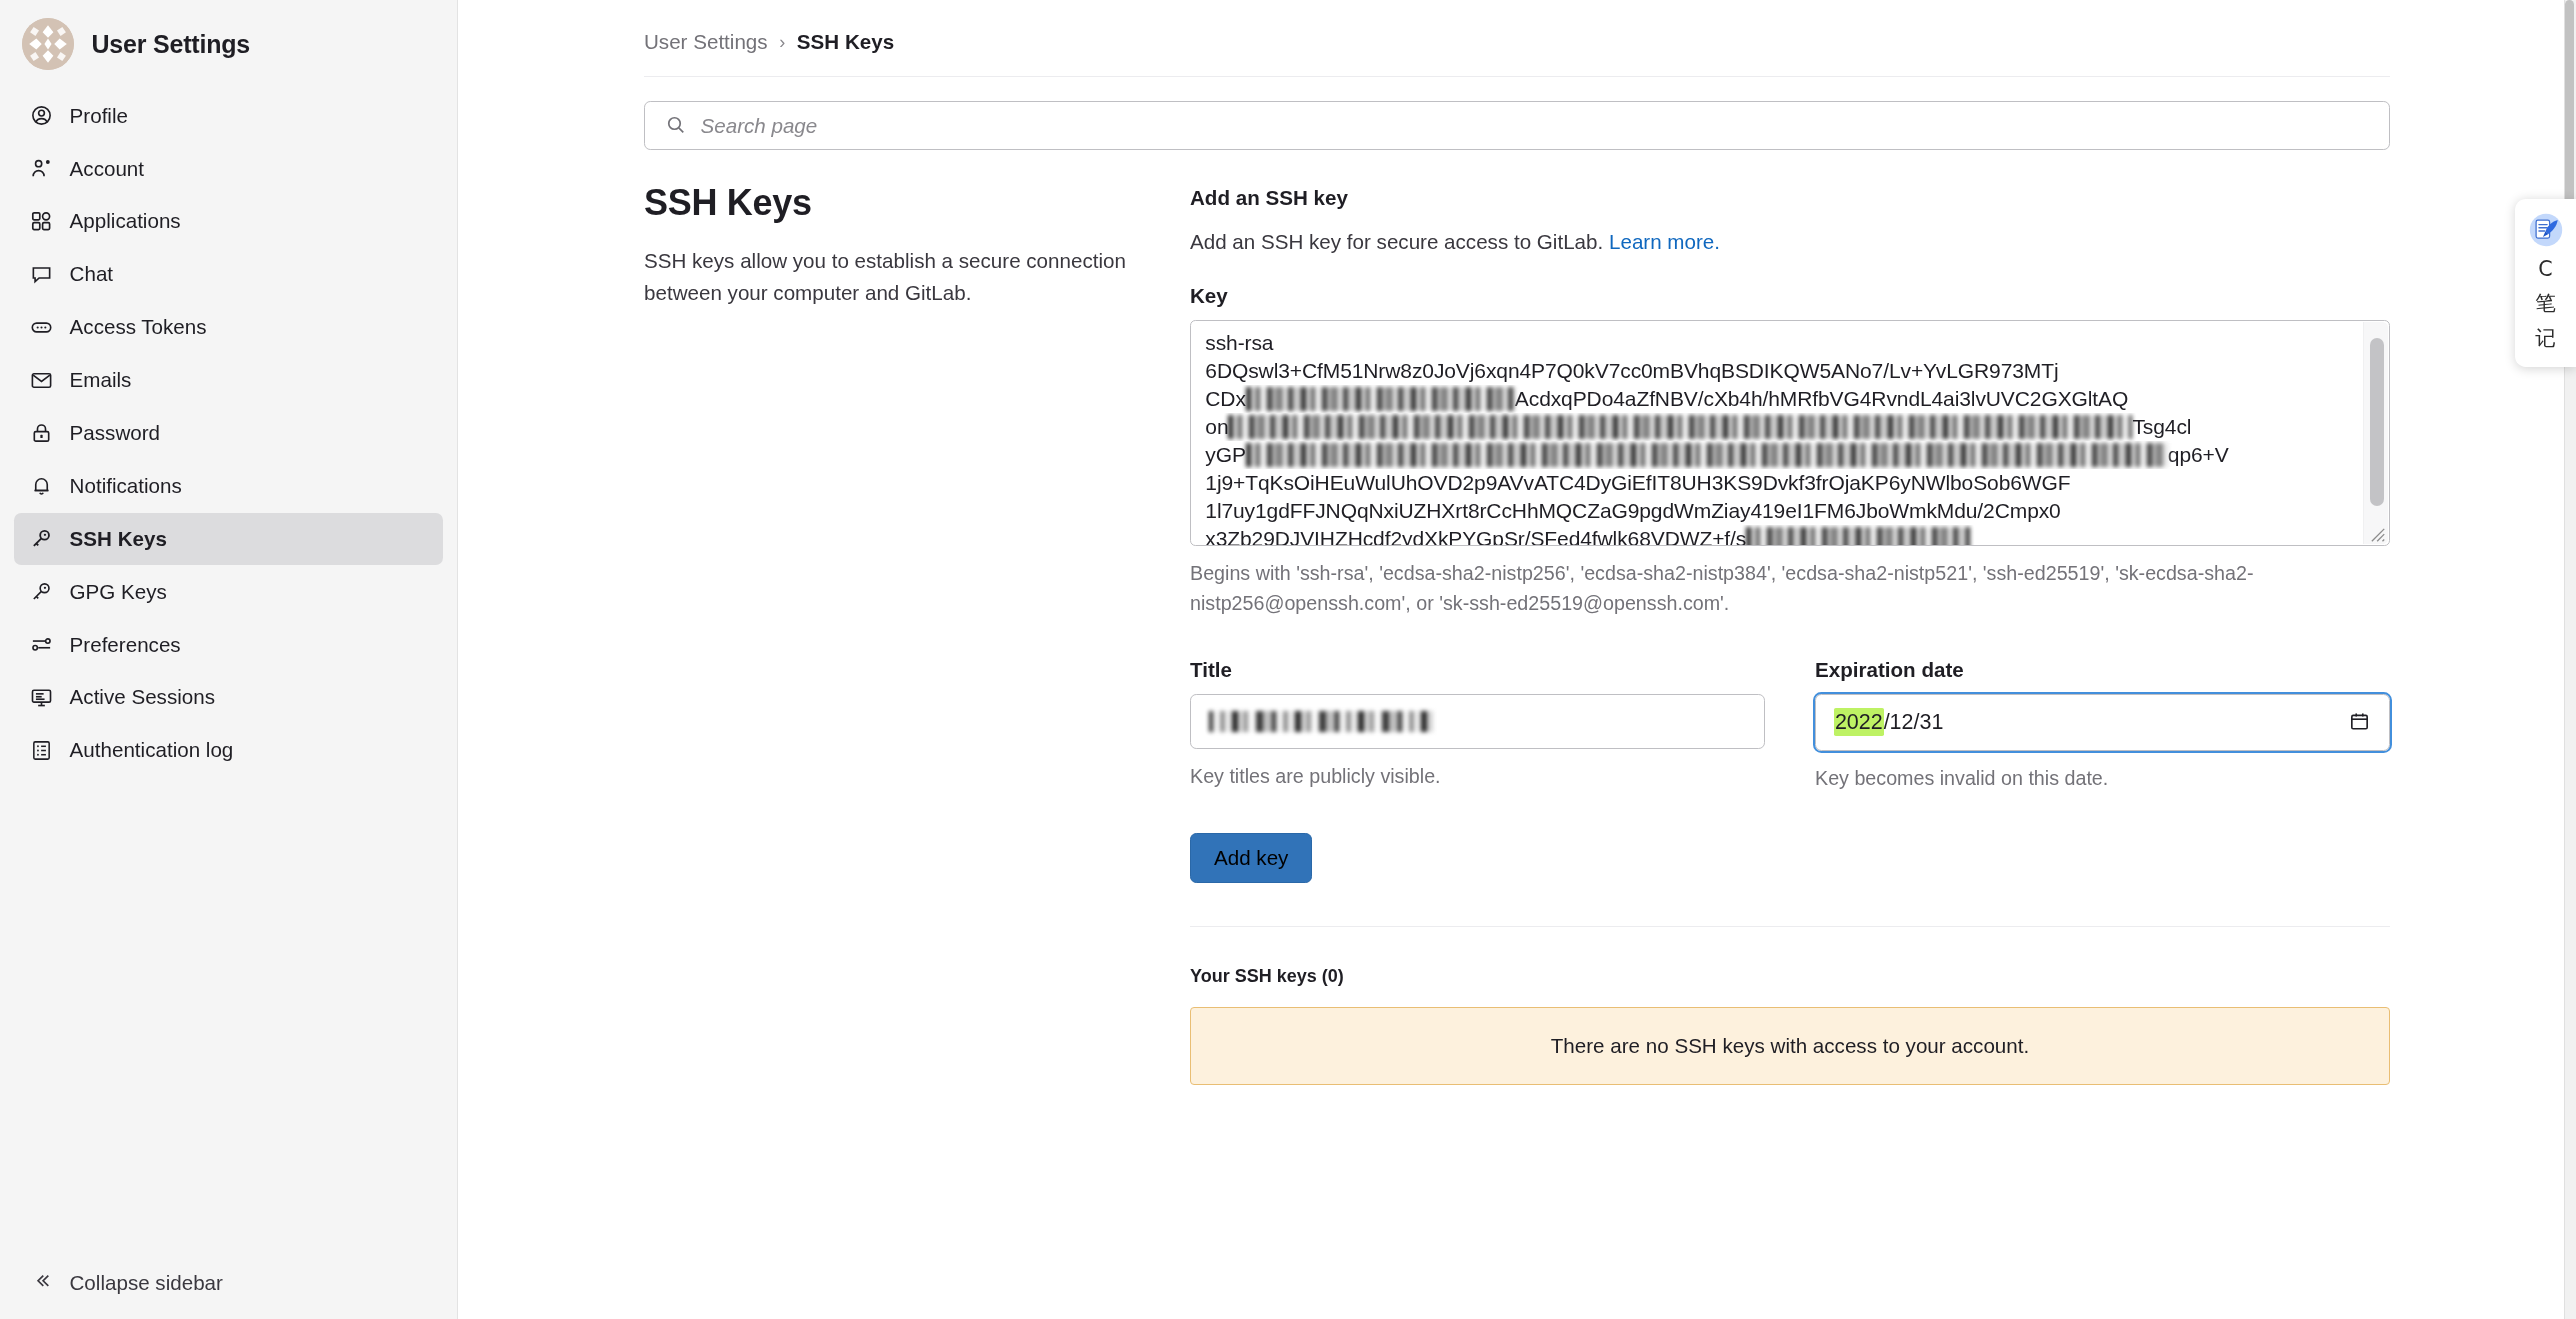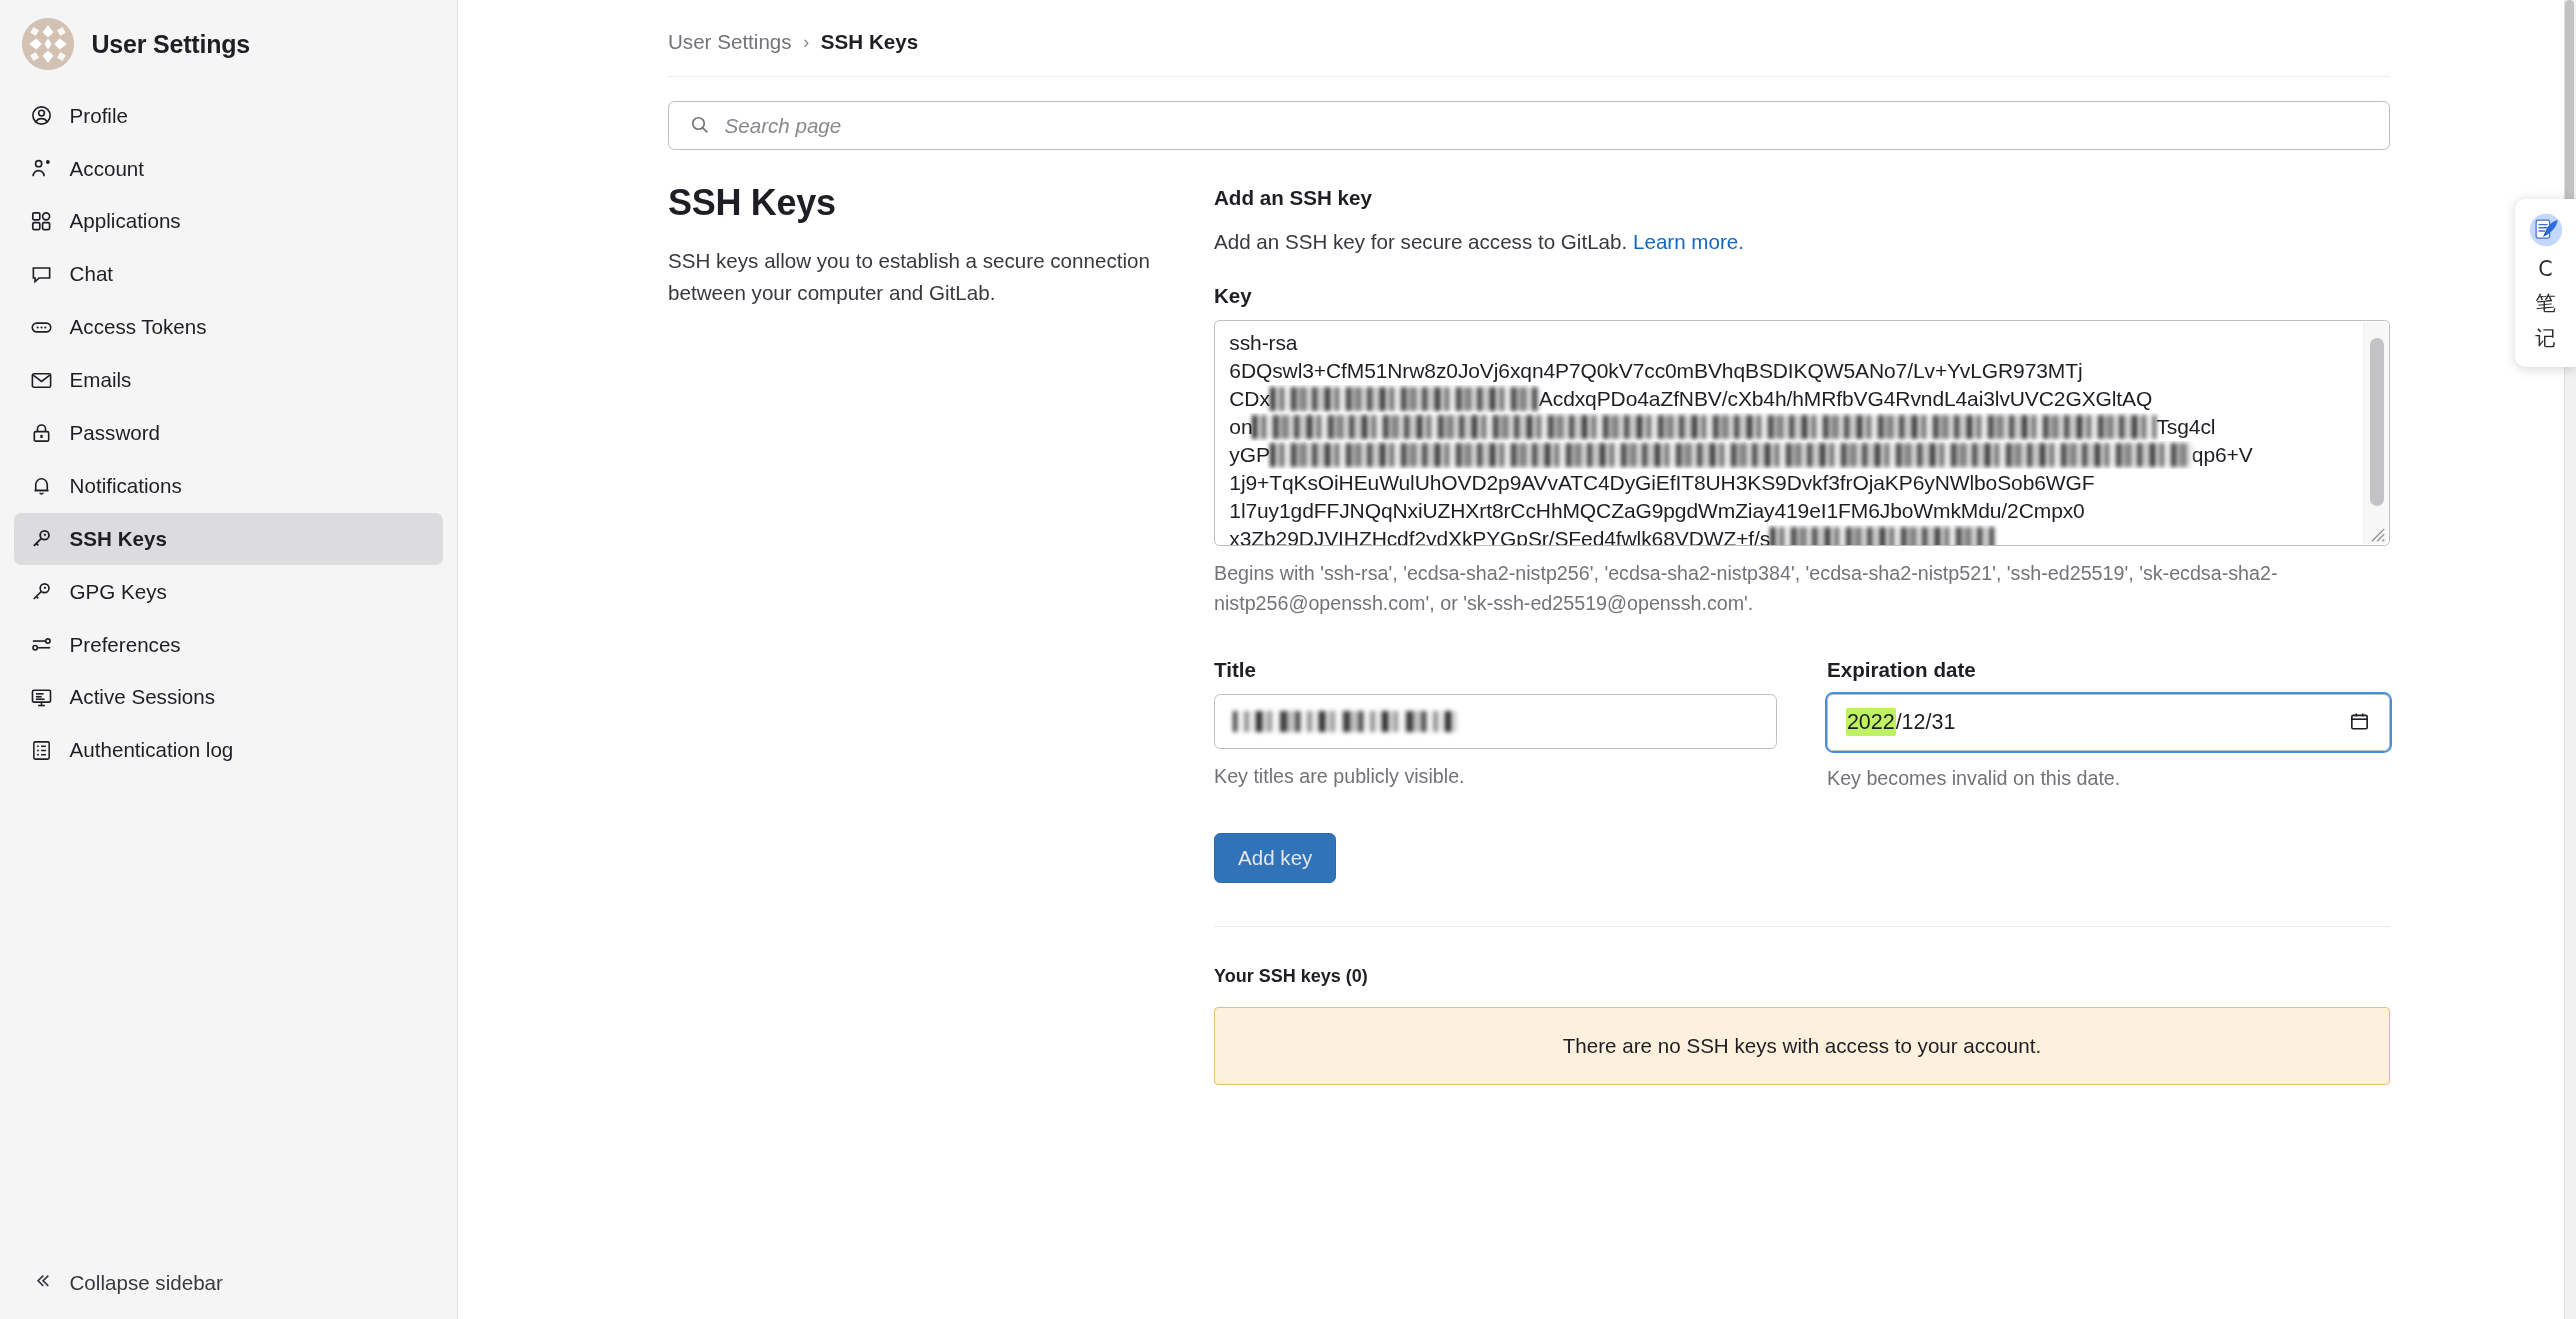--- a/index.html
+++ b/index.html
@@ -4,21 +4,21 @@
 <style>
   * { box-sizing: border-box; }
   html, body {
     margin: 0; padding: 0;
     width: 2576px; height: 1319px;
     overflow: hidden;
     background: #ffffff;
     font-family: "Liberation Sans", sans-serif;
     -webkit-font-smoothing: antialiased;
   }
-  .page { display: flex; width: 2576px; height: 1319px; position: relative; gap: 24px; }
+  .page { display: flex; width: 2576px; height: 1319px; position: relative; }
 
   
   .sidebar {
     width: 458px; min-width: 458px; height: 1319px;
     background: #f5f5f5;
     border-right: 0.9px solid #e3e3e3;
     display: flex; flex-direction: column;
     position: relative;
   }
   .sb-header {
@@ -174,21 +174,21 @@
     justify-content: space-between; padding: 0 18px;
   }
   .datetext { font-size: 21.5px; color: #1f1e24; }
   .datetext .sel { background: #bef264; padding: 1.8px 0.9px; border-radius: 1.8px; }
   .fieldhelp { margin-top: 16px; font-size: 19.7px; color: #737278; }
 
   .addbtn {
     margin-top: 43px;
     display: inline-flex; align-items: center; justify-content: center;
     height: 50px; padding: 0 23px;
-    background: #3173b8; color: #e5e5e5; font-size: 20.6px;
+    background: #3173b8; color: #000000; font-size: 20.6px;
     border: 0.9px solid #2a68a8; border-radius: 6.3px; cursor: pointer;
   }
   .hr2 { margin: 43px 0 0 0; height: 0.9px; background: #ececef; }
   .yourkeys { margin-top: 39px; font-size: 18px; font-weight: bold; color: #1f1e24; }
   .alert {
     margin-top: 19.7px; height: 78px;
     background: #fdf1dd; border: 0.9px solid #e9be74; border-radius: 4px;
     display: flex; align-items: center; justify-content: center;
     font-size: 20.6px; color: #1f1e24;
   }

